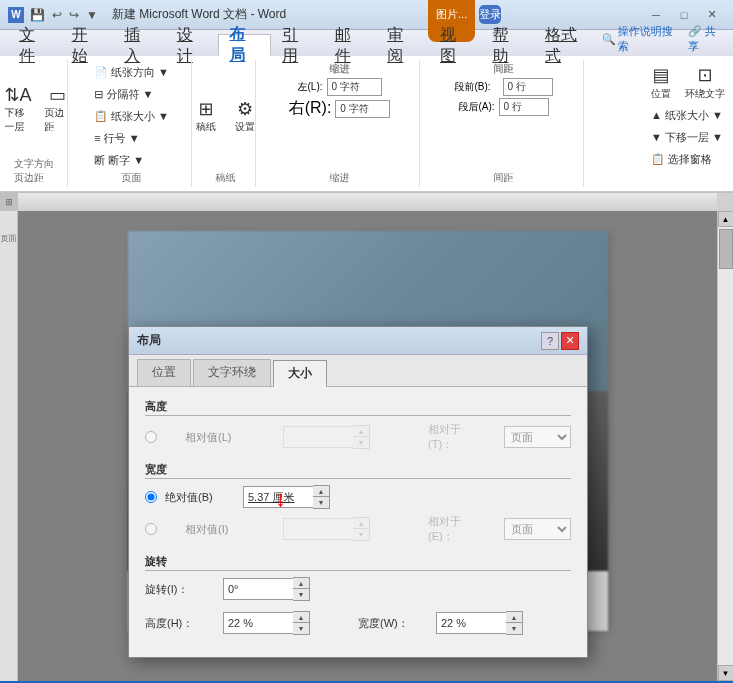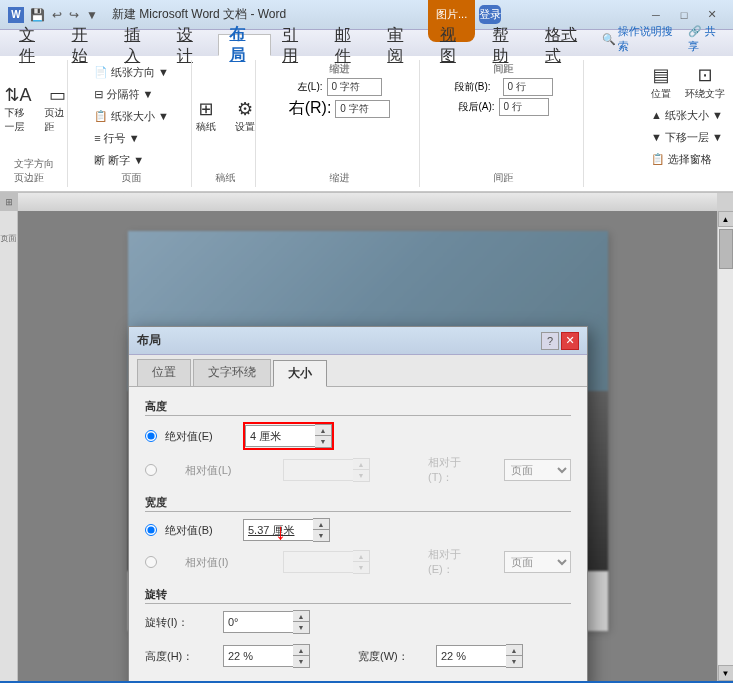--- a/index.html
+++ b/index.html
@@ -563,31 +563,20 @@
         <div class="dialog-tab">位置</div>
         <div class="dialog-tab">文字环绕</div>
         <div class="dialog-tab active">大小</div>
       </div>
 
       <div class="dialog-body">
 
         <div class="dialog-section">
           <div class="section-title">高度</div>
 
-          <div class="form-row">
-            <input type="radio" class="radio-input" name="heightType" checked="" style="">
-            <span class="form-label">绝对值(E)</span>
-            <div class="number-input-group" style="border: 2px solid red;">
-              <input type="text" class="number-input" value="4 厘米" style="border-top: 1px solid rgb(153, 153, 153); border-bottom: 1px solid rgb(153, 153, 153); border-left: 1px solid rgb(153, 153, 153); border-image: initial; border-right: none;">
-              <div class="spin-btns">
-                <div class="spin-btn">▲</div>
-                <div class="spin-btn">▼</div>
-              </div>
-            </div>
-          </div>
 
           <div class="form-row disabled-row">
             <input type="radio" class="radio-input" name="heightType" style="">
             <span class="form-label">相对值(L)</span>
             <div class="number-input-group">
               <input type="text" class="number-input" value="" style="border-top: 1px solid rgb(204, 204, 204); border-bottom: 1px solid rgb(204, 204, 204); border-left: 1px solid rgb(204, 204, 204); border-image: initial; border-right: none; background: rgb(240, 240, 240);">
               <div class="spin-btns" style="opacity:0.5;">
                 <div class="spin-btn">▲</div>
                 <div class="spin-btn">▼</div>
               </div>

